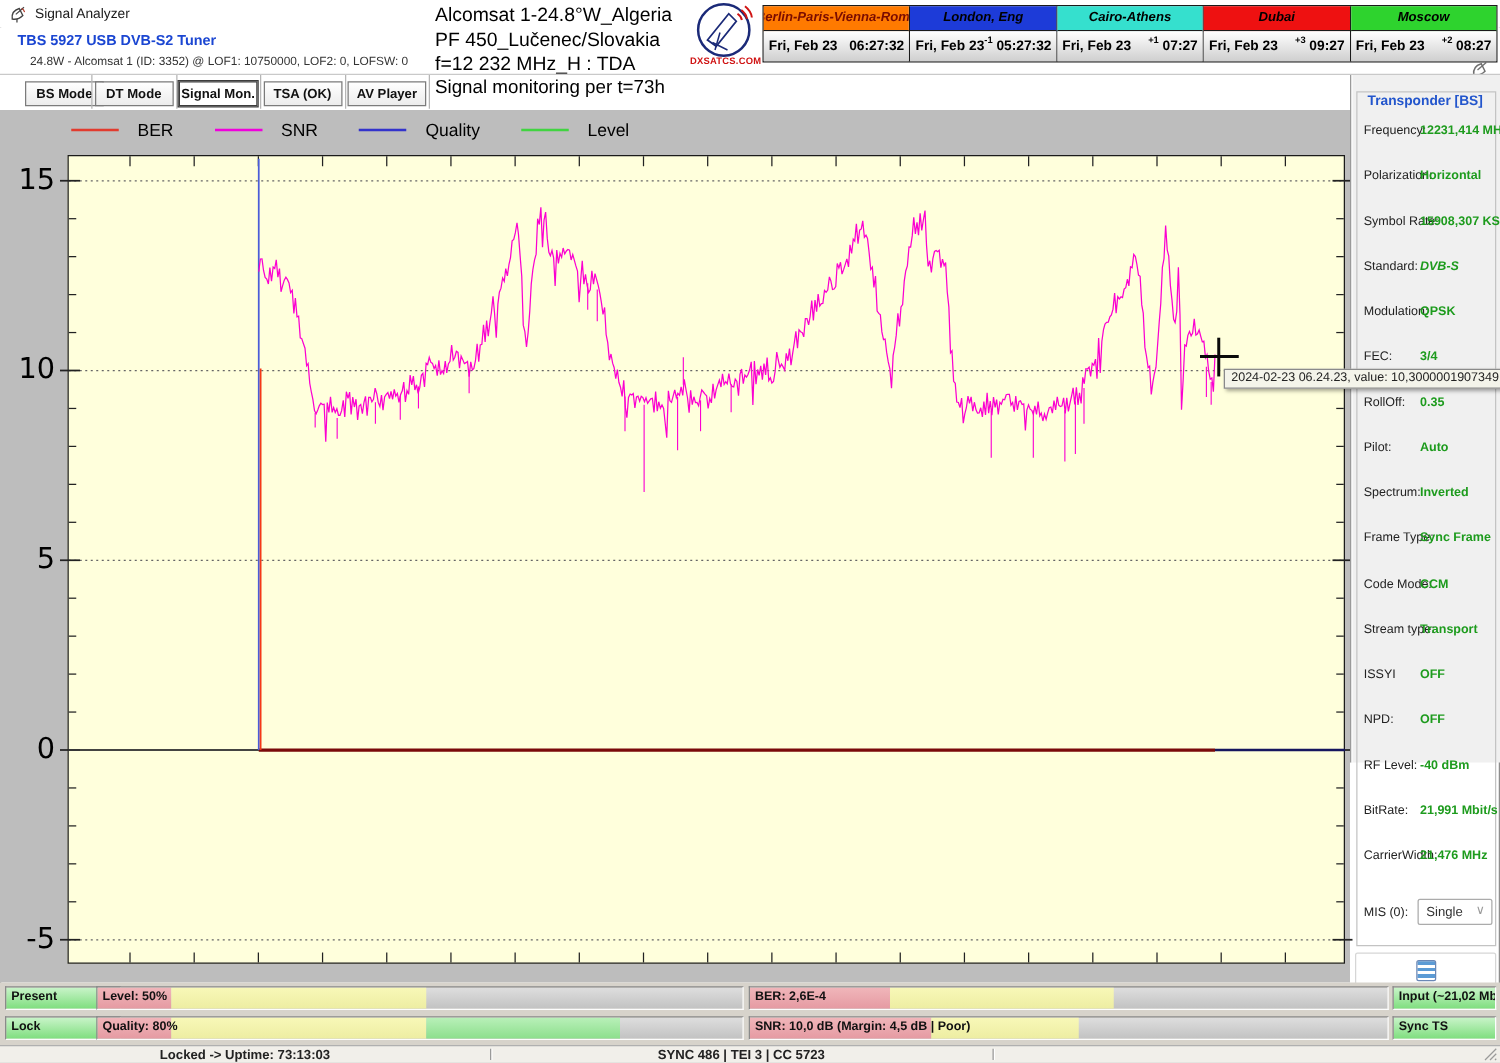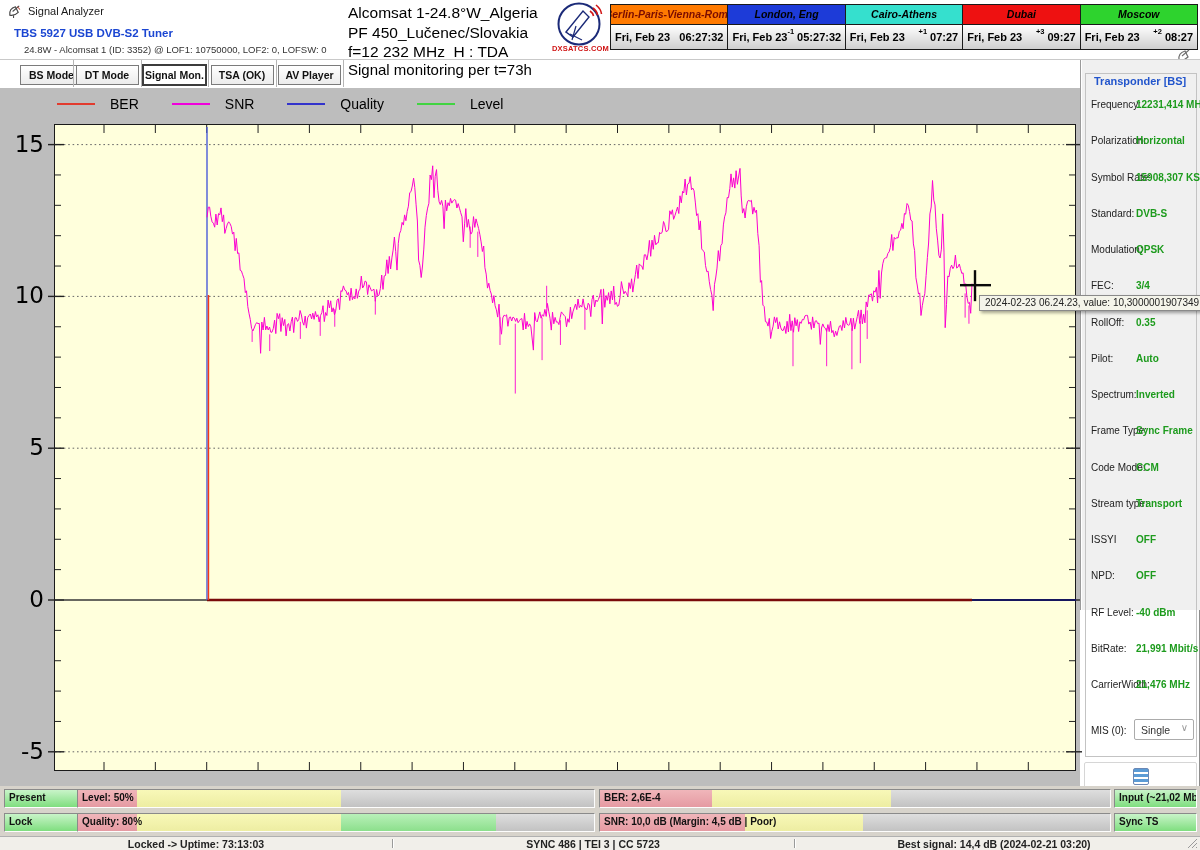--- a/index.html
+++ b/index.html
@@ -342,21 +342,21 @@
       <div class="groupbox-title">Transponder [BS]</div>
     </div>
     <div id="tp-rows">
         <div class="tp-row-label" style="top: 39px;">Frequency:</div>
         <div class="tp-row-value" style="top: 39px;">12231,414 MHz</div>
         <div class="tp-row-label" style="top: 75.25px;">Polarization:</div>
         <div class="tp-row-value" style="top: 75.25px;">Horizontal</div>
         <div class="tp-row-label" style="top: 111.5px;">Symbol Rate:</div>
         <div class="tp-row-value" style="top: 111.5px;">15908,307 KS/s</div>
         <div class="tp-row-label" style="top: 147.75px;">Standard:</div>
-        <div class="tp-row-value" style="top: 147.75px;">DVB-S</div>
+        <div class="tp-row-value" style="top: 147.75px; font-style: italic;">DVB-S</div>
         <div class="tp-row-label" style="top: 184px;">Modulation:</div>
         <div class="tp-row-value" style="top: 184px;">QPSK</div>
         <div class="tp-row-label" style="top: 220.25px;">FEC:</div>
         <div class="tp-row-value" style="top: 220.25px;">3/4</div>
         <div class="tp-row-label" style="top: 256.5px;">RollOff:</div>
         <div class="tp-row-value" style="top: 256.5px;">0.35</div>
         <div class="tp-row-label" style="top: 292.75px;">Pilot:</div>
         <div class="tp-row-value" style="top: 292.75px;">Auto</div>
         <div class="tp-row-label" style="top: 329px;">Spectrum:</div>
         <div class="tp-row-value" style="top: 329px;">Inverted</div>
@@ -427,20 +427,19 @@
           <span class="mlabel">Sync TS</span>
         </div>
       </div>
   </div>
 
   <div class="statusbar">
     <div class="sb-sec sb1">Locked -&gt; Uptime: 73:13:03</div>
     <div class="sb-div" style="left:392px"></div>
     <div class="sb-sec sb2">SYNC 486 | TEI 3 | CC 5723</div>
     <div class="sb-div" style="left:794px"></div>
-    <div class="sb-sec sb3">Best signal: 14,4 dB (2024-02-21 03:20)</div>
   </div>
   <svg class="grip" viewBox="0 0 12 12">
     <line x1="11" y1="2" x2="2" y2="11" stroke="#9a9a9a" stroke-width="1"></line>
     <line x1="11" y1="6" x2="6" y2="11" stroke="#9a9a9a" stroke-width="1"></line>
     <line x1="11" y1="10" x2="10" y2="11" stroke="#9a9a9a" stroke-width="1"></line>
   </svg>
 </div>
 
 </body></html>

